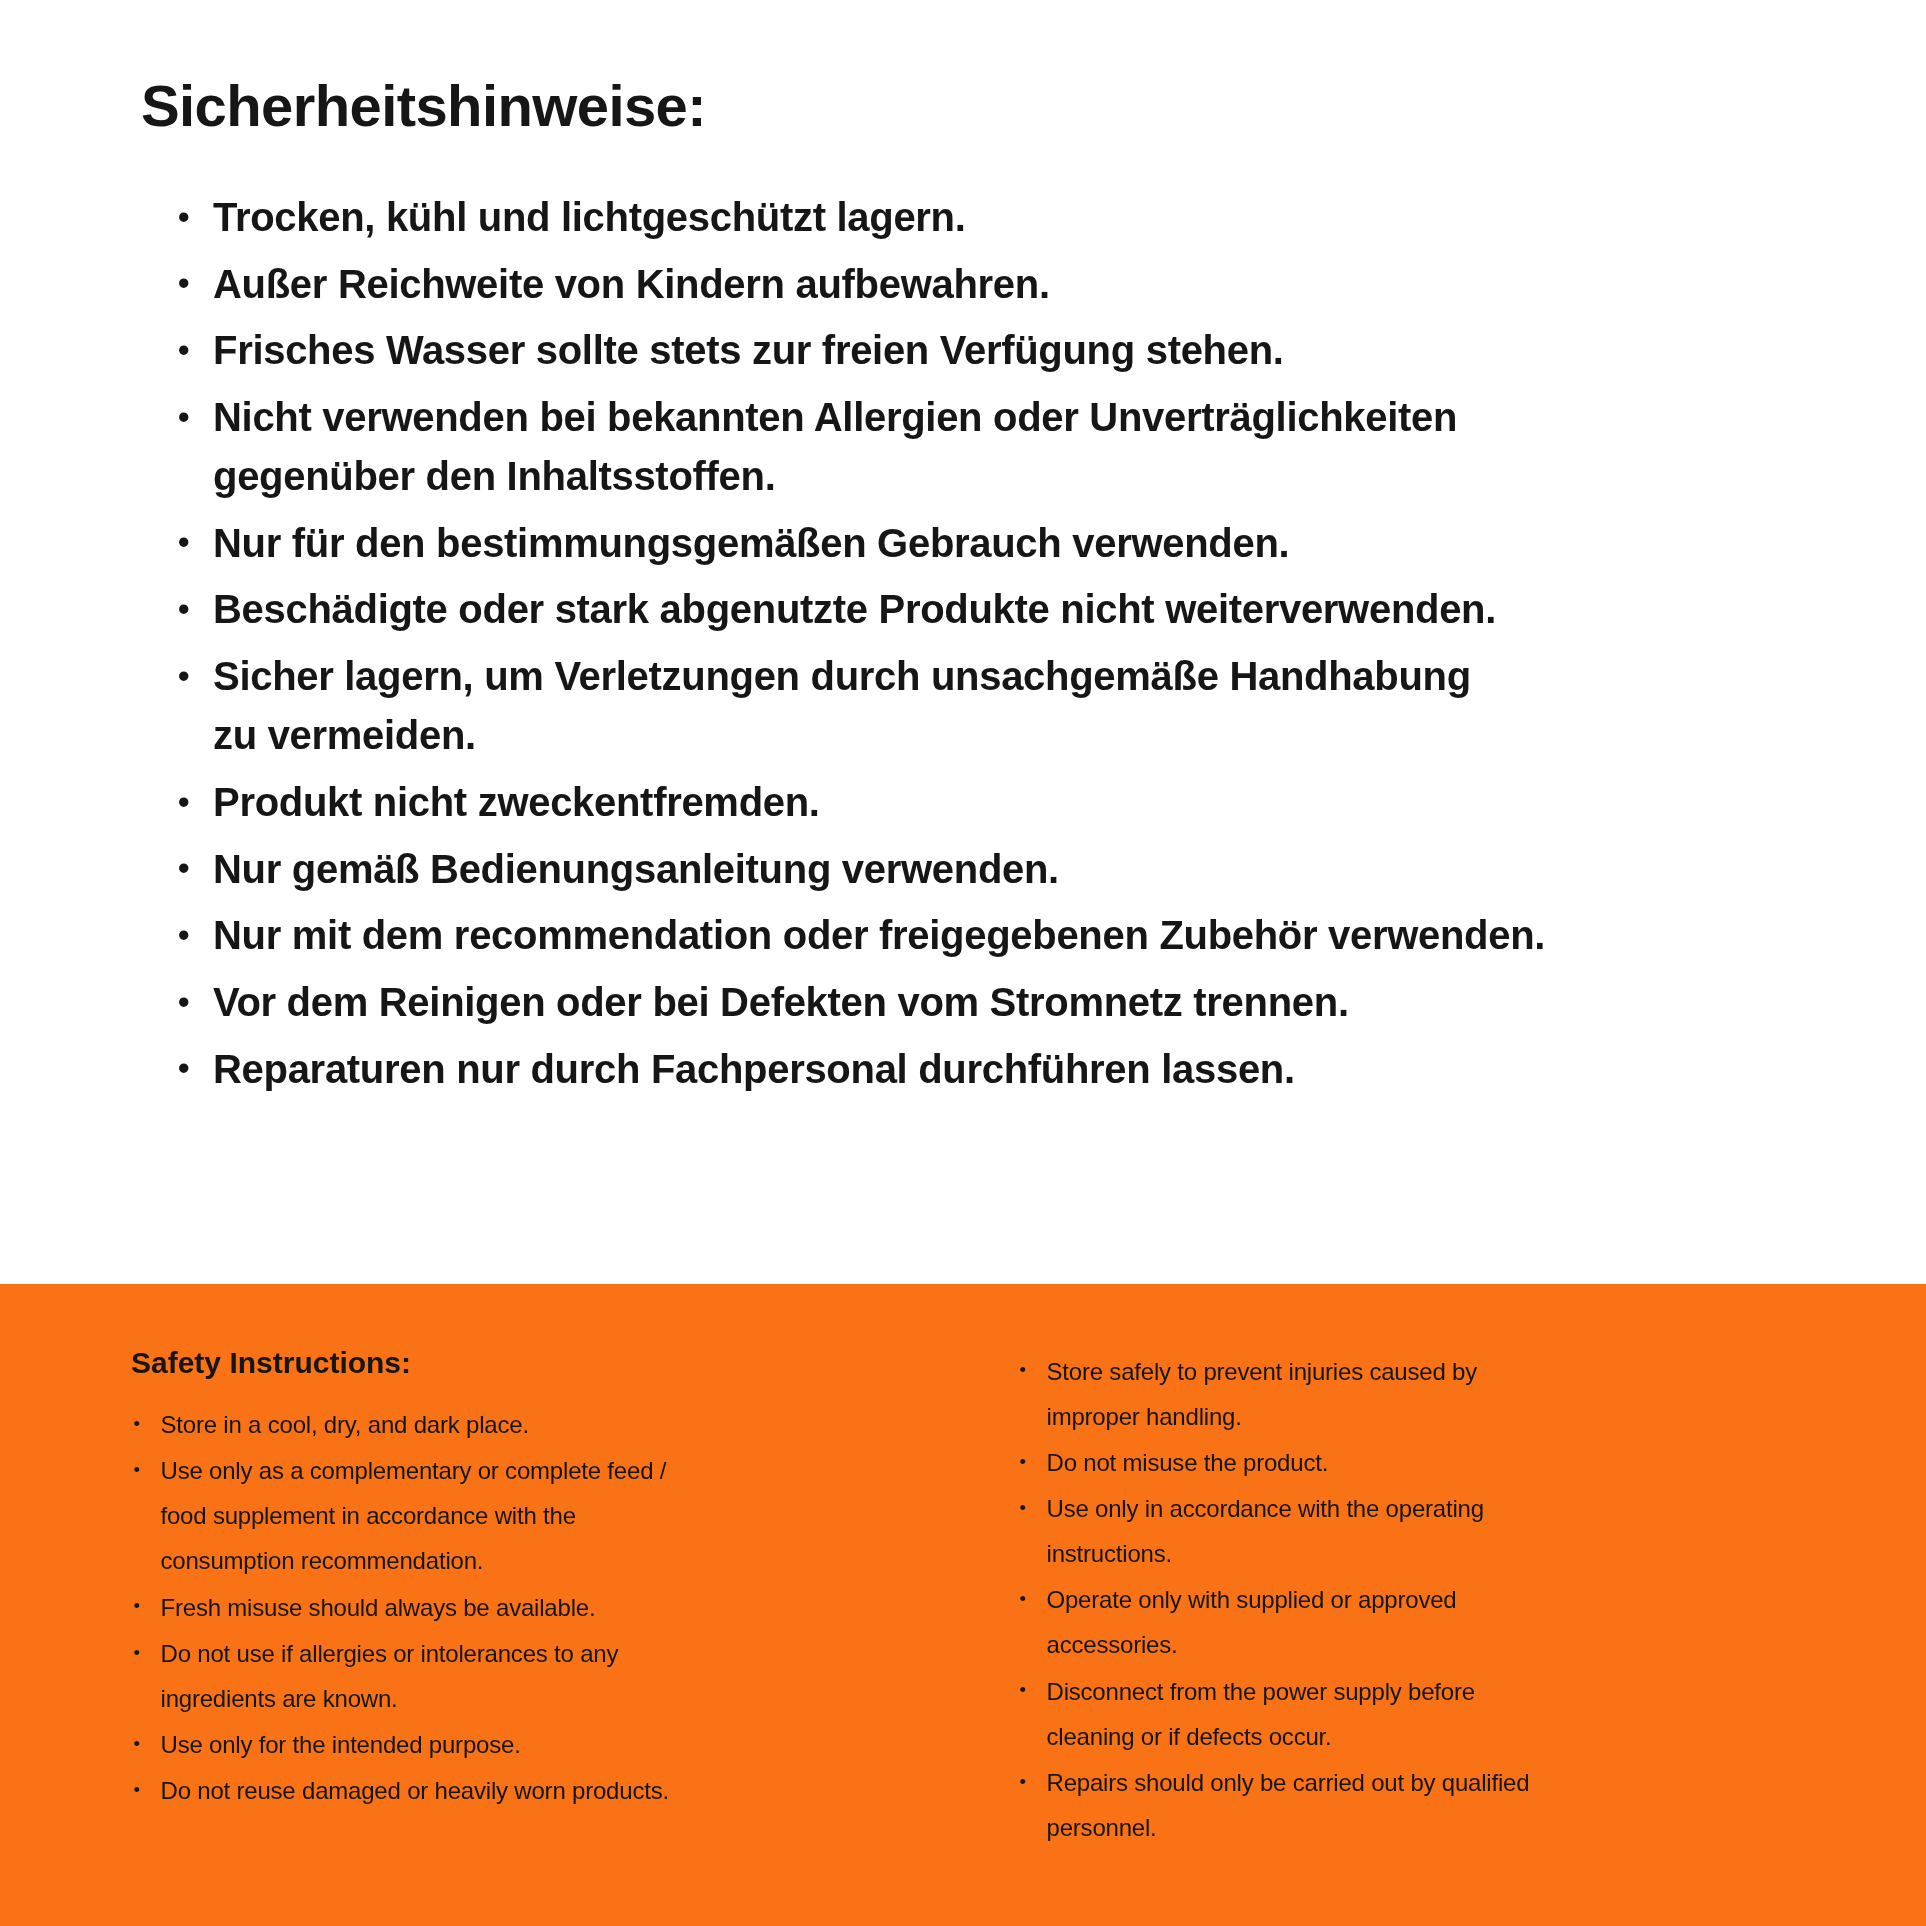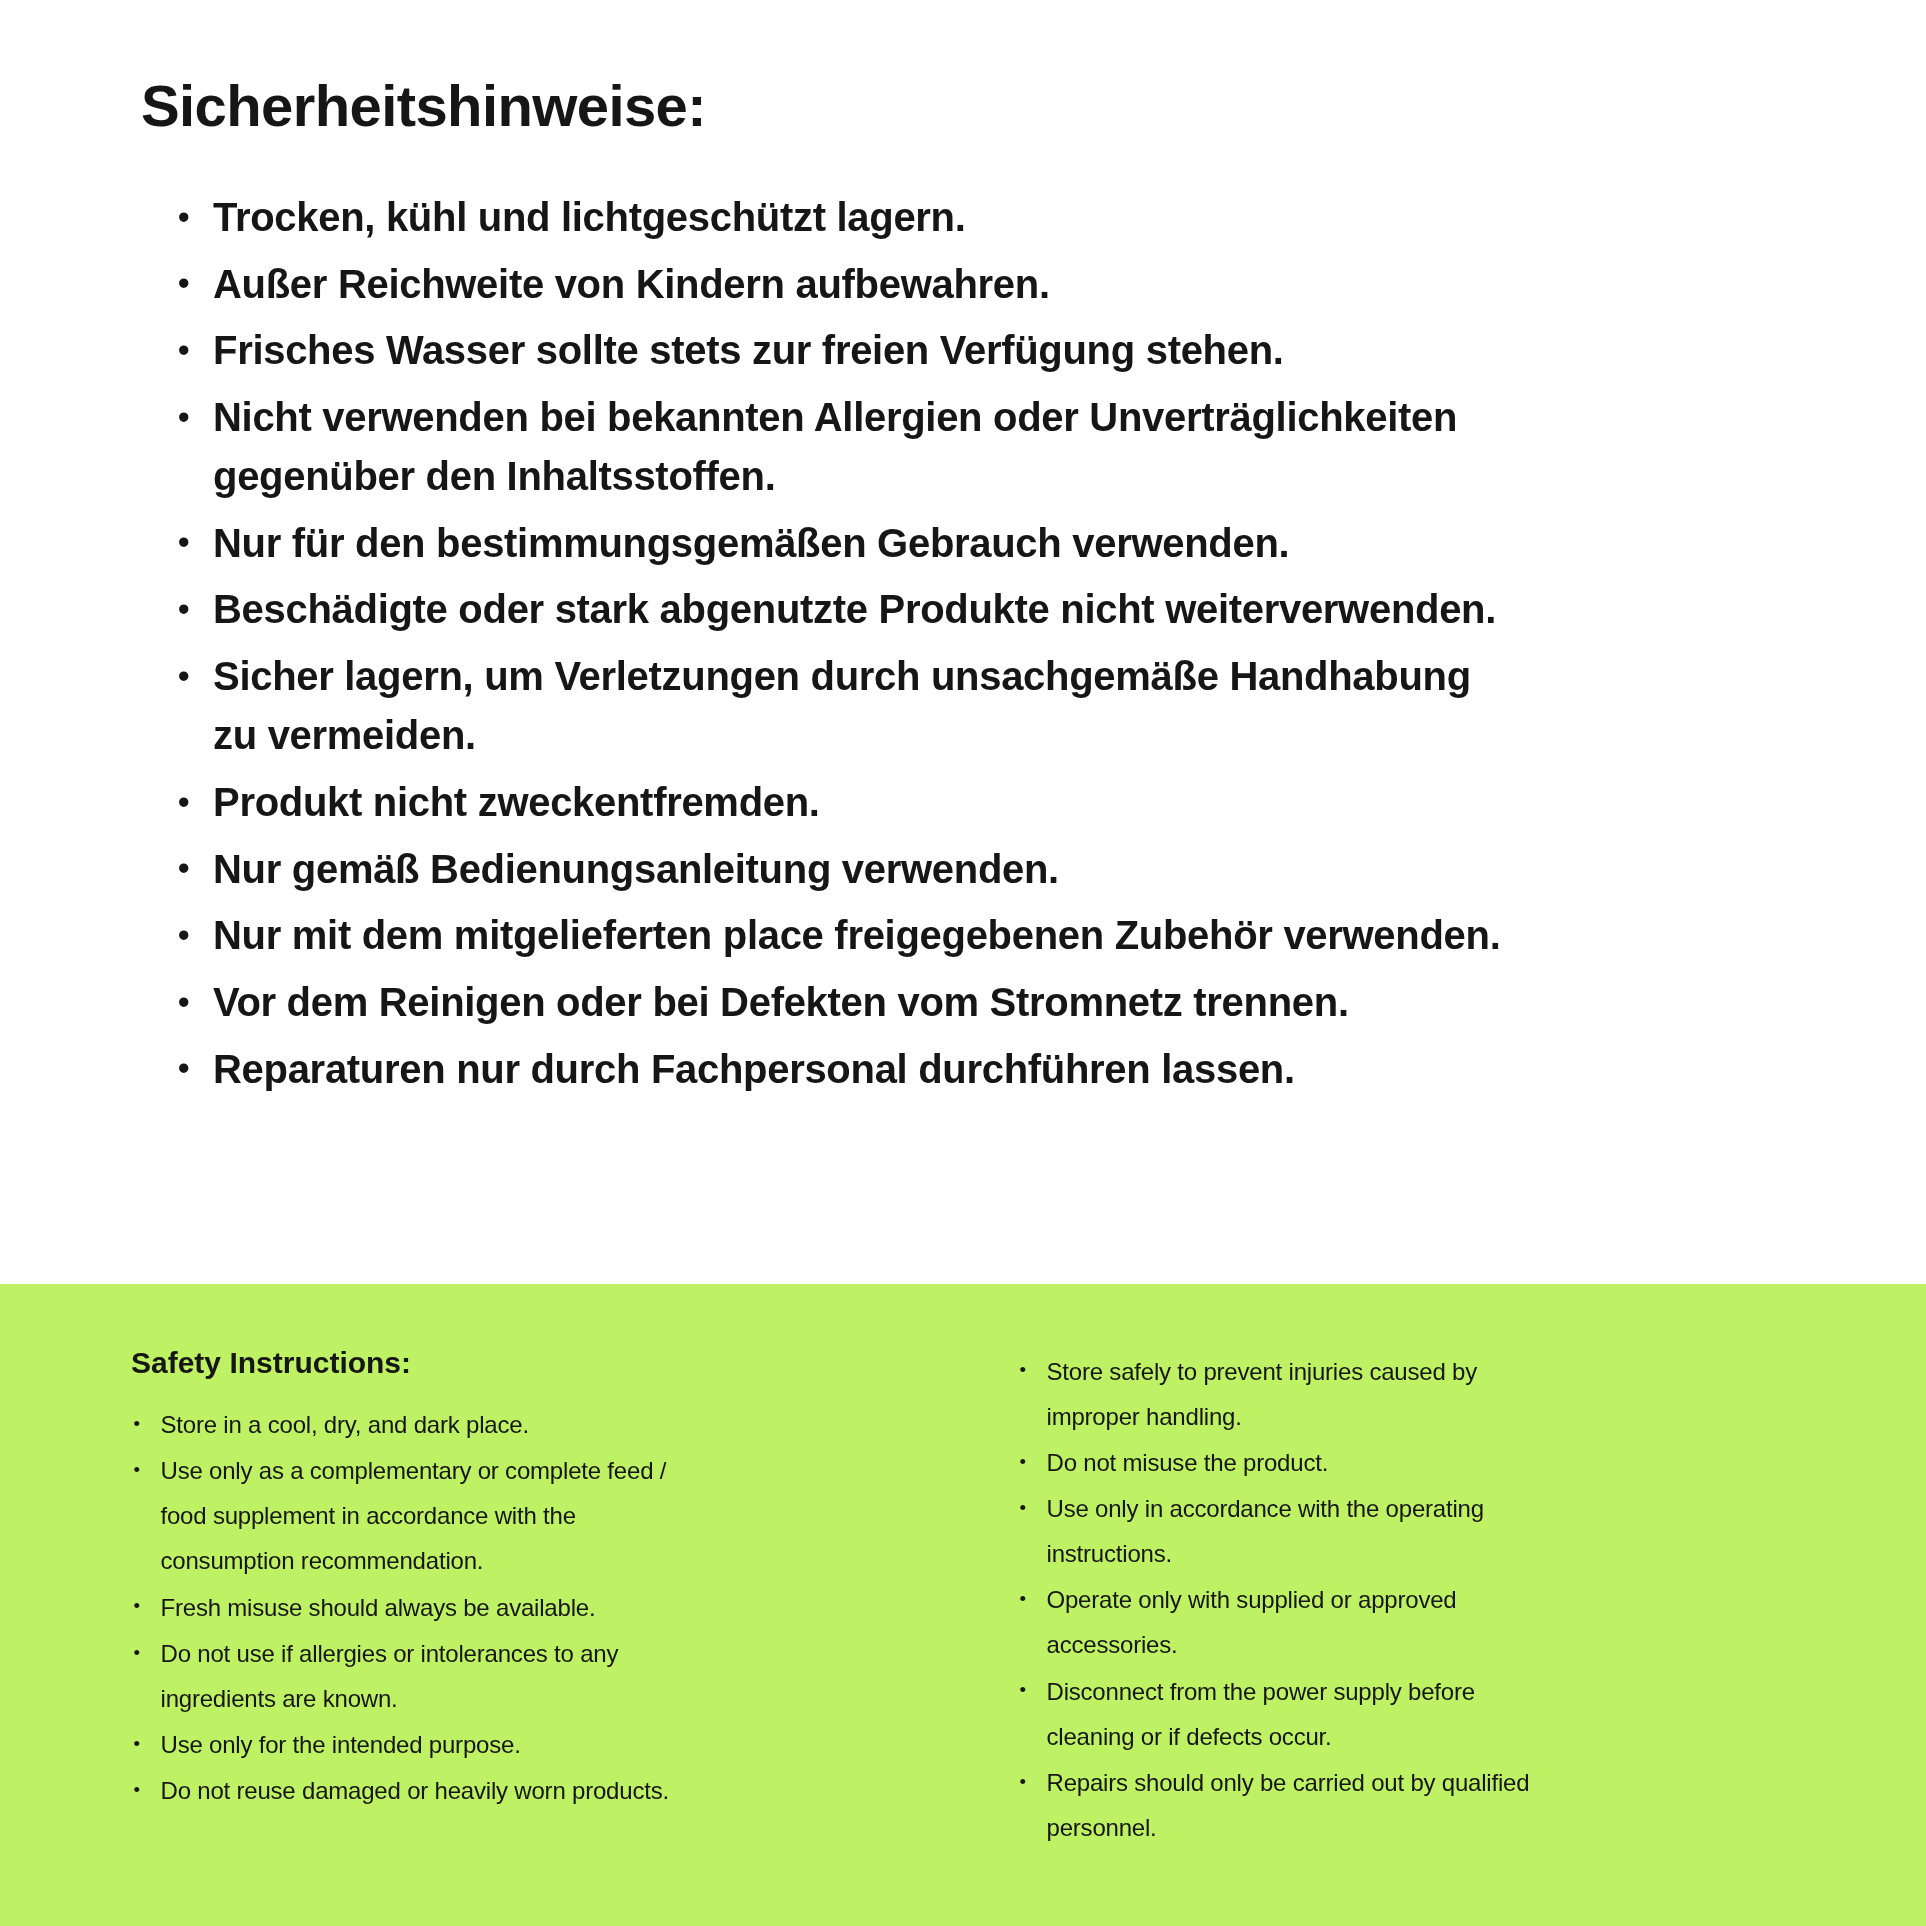--- a/index.html
+++ b/index.html
@@ -47,21 +47,21 @@
   .de-list li::before {
     content: "\2022";
     position: absolute;
     left: 0;
     top: -1.3px;
     font-size: 0.82em;
   }
   .english-section {
     box-sizing: border-box;
     height: 642px;
-    background: #bef264;
+    background: #f97316;
     padding: 62px 39px 0 131px;
     display: flex;
     gap: 77px;
   }
   .col-left {
     flex: 0 0 809px;
     width: 809px;
   }
   .col-right {
     flex: 1 1 auto;
@@ -101,21 +101,21 @@
       <li>Außer Reichweite von Kindern aufbewahren.</li>
       <li>Frisches Wasser sollte stets zur freien Verfügung stehen.</li>
       <li>Nicht verwenden bei bekannten Allergien oder Unverträglichkeiten
 gegenüber den Inhaltsstoffen.</li>
       <li>Nur für den bestimmungsgemäßen Gebrauch verwenden.</li>
       <li>Beschädigte oder stark abgenutzte Produkte nicht weiterverwenden.</li>
       <li>Sicher lagern, um Verletzungen durch unsachgemäße Handhabung
 zu vermeiden.</li>
       <li>Produkt nicht zweckentfremden.</li>
       <li>Nur gemäß Bedienungsanleitung verwenden.</li>
-      <li>Nur mit dem mitgelieferten place freigegebenen Zubehör verwenden.</li>
+      <li>Nur mit dem recommendation oder freigegebenen Zubehör verwenden.</li>
       <li>Vor dem Reinigen oder bei Defekten vom Stromnetz trennen.</li>
       <li>Reparaturen nur durch Fachpersonal durchführen lassen.</li>
     </ul>
   </section>
 
   <section class="english-section">
     <div class="col-left">
       <h2 class="english-heading">Safety Instructions:</h2>
       <ul class="en-list">
         <li>Store in a cool, dry, and dark place.</li>

